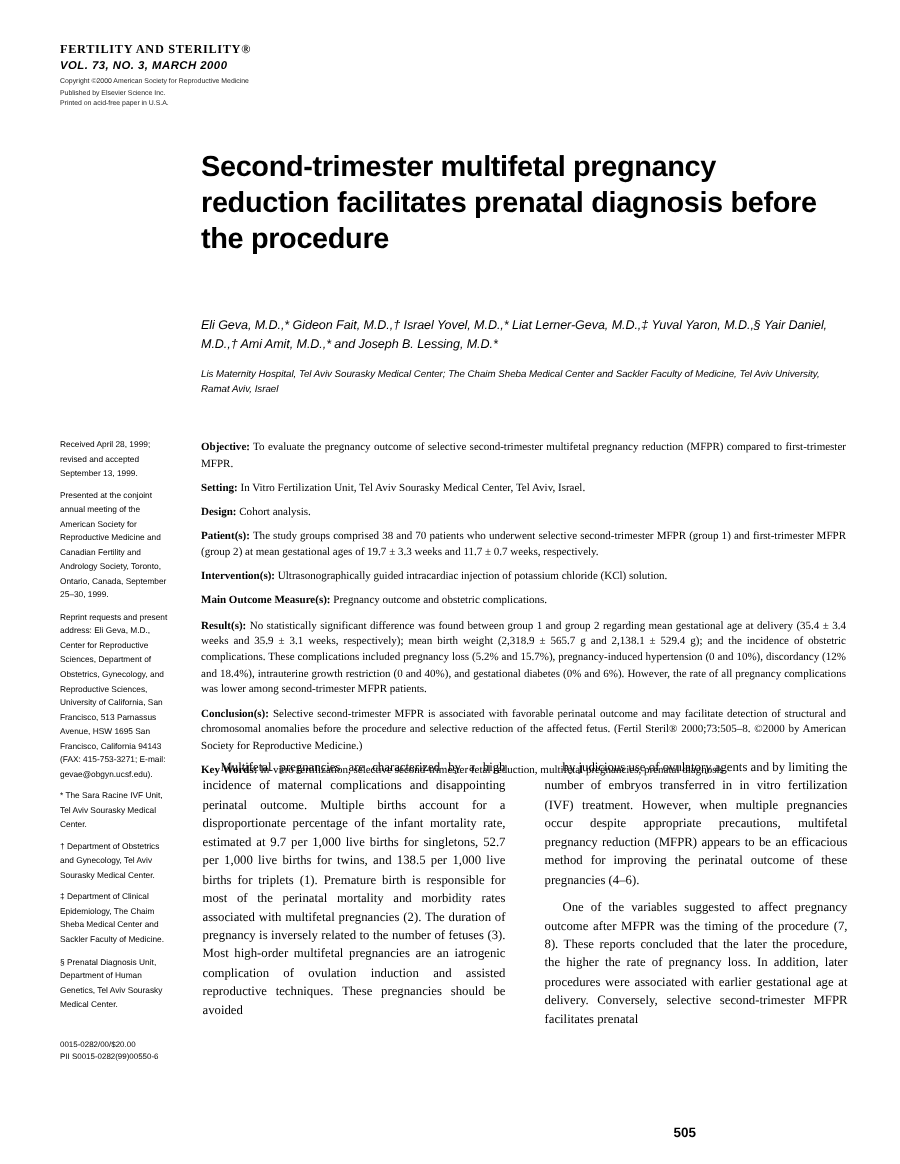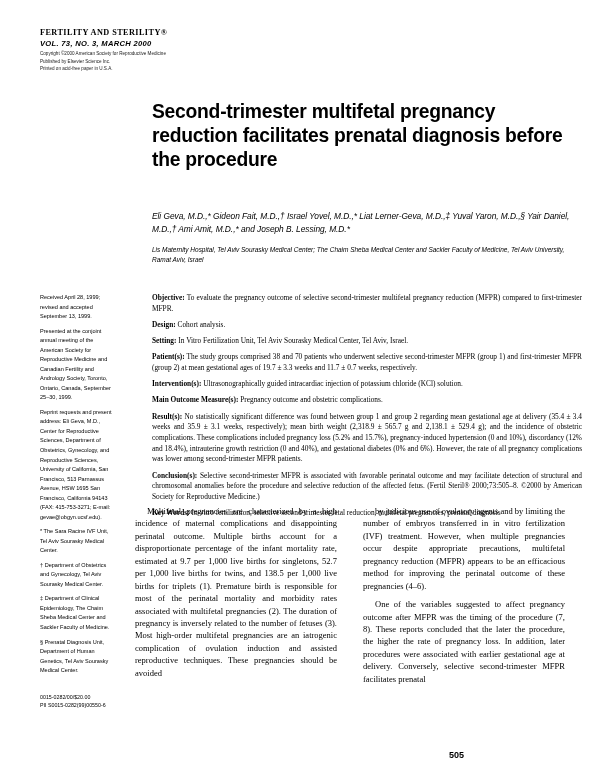--- a/index.html
+++ b/index.html
@@ -44,21 +44,21 @@
     font-family: "Liberation Sans", sans-serif;
     font-size: 4.6px;
     line-height: 1.62;
     margin-top: 1.5px;
     color: #1a1a1a;
   }
 
   
   .content {
     position: absolute;
-    left: 152px;
+    left: 134px;
     top: 100px;
     width: 430px;
   }
 
   .title {
     font-family: "Liberation Sans", sans-serif;
     font-weight: bold;
     font-size: 19.3px;
     line-height: 1.24;
     letter-spacing: -0.25px;
@@ -171,26 +171,26 @@
     <h1 class="title">Second-trimester multifetal pregnancy reduction facilitates prenatal diagnosis before the procedure</h1>
     <div class="authors">Eli Geva, M.D.,* Gideon Fait, M.D.,† Israel Yovel, M.D.,* Liat Lerner-Geva, M.D.,‡ Yuval Yaron, M.D.,§ Yair Daniel, M.D.,† Ami Amit, M.D.,* and Joseph B. Lessing, M.D.*</div>
     <div class="affiliation">Lis Maternity Hospital, Tel Aviv Sourasky Medical Center; The Chaim Sheba Medical Center and Sackler Faculty of Medicine, Tel Aviv University, Ramat Aviv, Israel</div>
 
     <div class="abstract">
       <div class="abs-item">
         <span class="abs-label">Objective:</span>
         <span>To evaluate the pregnancy outcome of selective second-trimester multifetal pregnancy reduction (MFPR) compared to first-trimester MFPR.</span>
       </div>
       <div class="abs-item">
+        <span class="abs-label">Setting:</span>
+        <span>In Vitro Fertilization Unit, Tel Aviv Sourasky Medical Center, Tel Aviv, Israel.</span>
+      </div>
+      <div class="abs-item">
         <span class="abs-label">Design:</span>
         <span>Cohort analysis.</span>
-      </div>
-      <div class="abs-item">
-        <span class="abs-label">Setting:</span>
-        <span>In Vitro Fertilization Unit, Tel Aviv Sourasky Medical Center, Tel Aviv, Israel.</span>
       </div>
       <div class="abs-item">
         <span class="abs-label">Patient(s):</span>
         <span>The study groups comprised 38 and 70 patients who underwent selective second-trimester MFPR (group 1) and first-trimester MFPR (group 2) at mean gestational ages of 19.7 ± 3.3 weeks and 11.7 ± 0.7 weeks, respectively.</span>
       </div>
       <div class="abs-item">
         <span class="abs-label">Intervention(s):</span>
         <span>Ultrasonographically guided intracardiac injection of potassium chloride (KCl) solution.</span>
       </div>
       <div class="abs-item">

